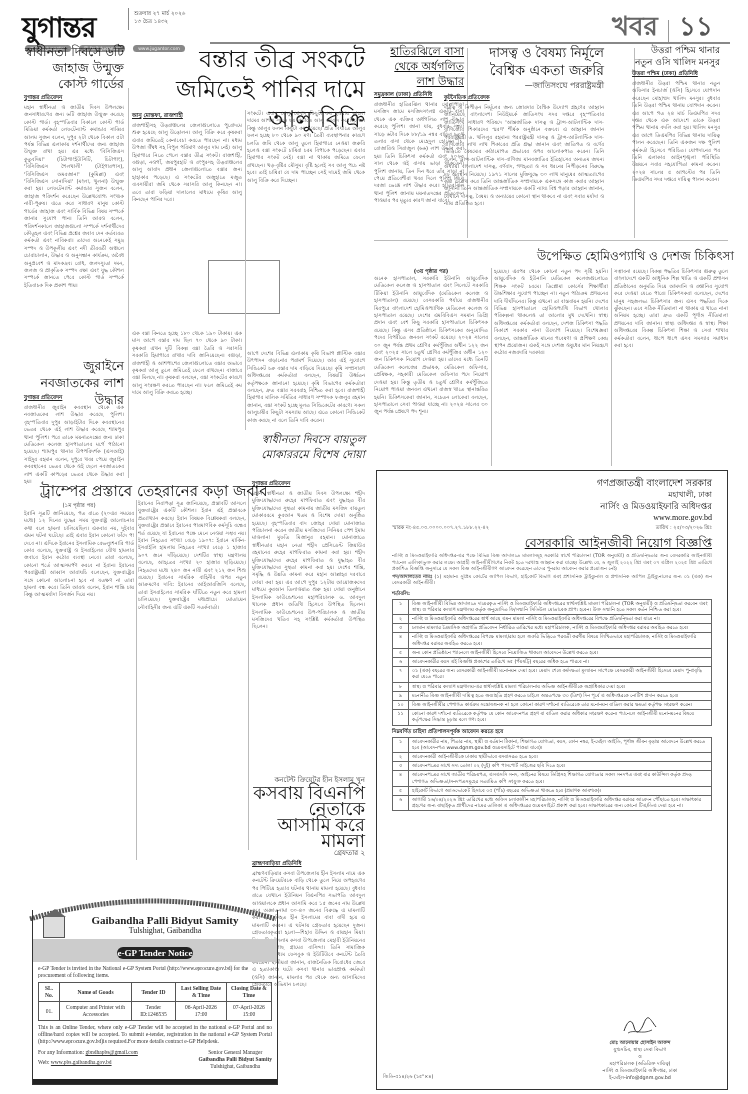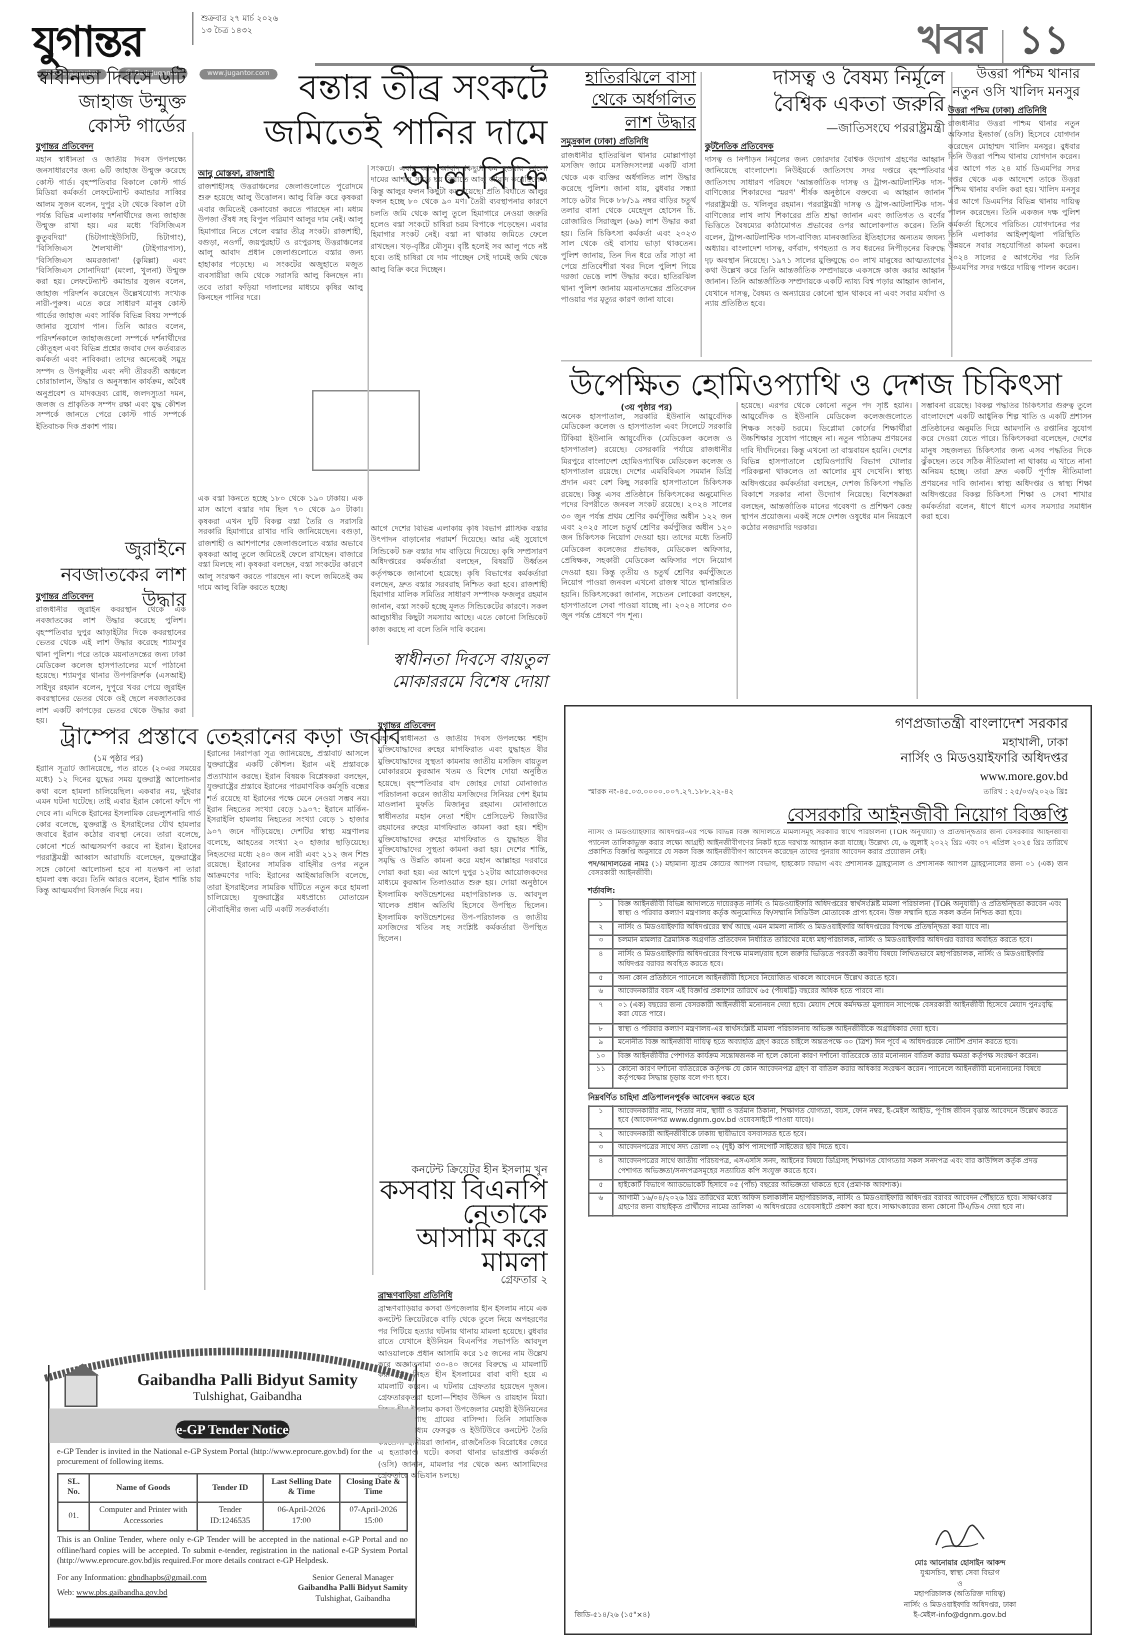--- a/index.html
+++ b/index.html
@@ -94,37 +94,37 @@
 <div class="abs body-text" style="left:138px;top:500px;width:108px;height:360px;">ইরানের নিরাপত্তা সূত্র জানিয়েছে, প্রস্তাবটি আসলে যুক্তরাষ্ট্রের একটি কৌশল। ইরান এই প্রস্তাবকে প্রত্যাখ্যান করছে। ইরান বিষয়ক বিশ্লেষকরা বলছেন, যুক্তরাষ্ট্রের প্রস্তাবে ইরানের পারমাণবিক কর্মসূচি বন্ধের শর্ত রয়েছে যা ইরানের পক্ষে মেনে নেওয়া সম্ভব নয়। ইরান নিহতের সংখ্যা বেড়ে ১৯০৭: ইরানে মার্কিন-ইসরাইলি হামলায় নিহতের সংখ্যা বেড়ে ১ হাজার ৯০৭ জনে দাঁড়িয়েছে। দেশটির স্বাস্থ্য মন্ত্রণালয় বলেছে, আহতের সংখ্যা ২০ হাজার ছাড়িয়েছে। নিহতদের মধ্যে ২৪০ জন নারী এবং ২১২ জন শিশু রয়েছে। ইরানের সামরিক বাহিনীর ওপর নতুন আক্রমণের দাবি: ইরানের আইআরজিসি বলেছে, তারা ইসরাইলের সামরিক ঘাঁটিতে নতুন করে হামলা চালিয়েছে। যুক্তরাষ্ট্রের মধ্যপ্রাচ্যে মোতায়েন নৌবাহিনীর জন্য এটি একটি সতর্কবার্তা।</div>
 <div class="vrule" style="left:136px;top:500px;height:360px;"></div>
 
 <div class="abs" style="left:374px;top:44px;width:90px;">
   <div class="hl" style="font-size:11px;line-height:15px;text-decoration:underline;">হাতিরঝিলে বাসা থেকে অর্ধগলিত লাশ উদ্ধার</div>
   <div class="byline">সমুদ্রকাল (ঢাকা) প্রতিনিধি</div>
   <div class="body-text" style="height:148px;">রাজধানীর হাতিরঝিল থানার মোল্লাপাড়া মসজিদ জামে মসজিদসংলগ্ন একটি বাসা থেকে এক ব্যক্তির অর্ধগলিত লাশ উদ্ধার করেছে পুলিশ। জানা যায়, বুধবার সন্ধ্যা সাড়ে ৬টার দিকে ৮৮/১৯ নম্বর বাড়ির চতুর্থ তলার বাসা থেকে মেহেদুল হোসেন চি. রোজারিও সিরাজুল (৬৬) লাশ উদ্ধার করা হয়। তিনি চিকিৎসা কর্মকর্তা এবং ২০২৩ সাল থেকে ওই বাসায় ভাড়া থাকতেন। পুলিশ জানায়, তিন দিন ধরে তাঁর সাড়া না পেয়ে প্রতিবেশীরা খবর দিলে পুলিশ গিয়ে দরজা ভেঙে লাশ উদ্ধার করে। হাতিরঝিল থানা পুলিশ জানায় ময়নাতদন্তের প্রতিবেদন পাওয়ার পর মৃত্যুর কারণ জানা যাবে।</div>
 </div>
 <div class="vrule" style="left:467px;top:48px;height:190px;"></div>
 
-<div class="abs" style="left:470px;top:44px;width:160px;">
+<div class="abs" style="left:444px;top:44px;width:160px;">
   <div class="hl" style="font-size:13px;line-height:17px;">দাসত্ব ও বৈষম্য নির্মূলে</div>
   <div class="hl" style="font-size:14px;line-height:18px;">বৈশ্বিক একতা জরুরি</div>
   <div style="text-align:right;font-size:8px;color:#333;font-family:'DejaVu Sans',sans-serif;">—জাতিসংঘে পররাষ্ট্রমন্ত্রী</div>
   <div class="byline">কূটনৈতিক প্রতিবেদক</div>
   <div class="body-text" style="height:105px;">দাসত্ব ও নিপীড়ন নির্মূলের জন্য জোরদার বৈশ্বিক উদ্যোগ গ্রহণের আহ্বান জানিয়েছে বাংলাদেশ। নিউইয়র্কে জাতিসংঘ সদর দপ্তরে বৃহস্পতিবার জাতিসংঘ সাধারণ পরিষদে 'আন্তর্জাতিক দাসত্ব ও ট্রান্স-আটলান্টিক দাস-বাণিজ্যের শিকারদের স্মরণ' শীর্ষক অনুষ্ঠানে বক্তব্যে এ আহ্বান জানান পররাষ্ট্রমন্ত্রী ড. খলিলুর রহমান। পররাষ্ট্রমন্ত্রী দাসত্ব ও ট্রান্স-আটলান্টিক দাস-বাণিজ্যের লাখ লাখ শিকারের প্রতি শ্রদ্ধা জানান এবং জাতিগত ও বর্ণের ভিত্তিতে বৈষম্যের কাঠামোগত প্রভাবের ওপর আলোকপাত করেন। তিনি বলেন, ট্রান্স-আটলান্টিক দাস-বাণিজ্য মানবজাতির ইতিহাসের অন্যতম জঘন্য অধ্যায়। বাংলাদেশ দাসত্ব, বর্ণবাদ, গণহত্যা ও সব ধরনের নিপীড়নের বিরুদ্ধে দৃঢ় অবস্থান নিয়েছে। ১৯৭১ সালের মুক্তিযুদ্ধে ৩০ লাখ মানুষের আত্মত্যাগের কথা উল্লেখ করে তিনি আন্তর্জাতিক সম্প্রদায়কে একসঙ্গে কাজ করার আহ্বান জানান। তিনি আন্তর্জাতিক সম্প্রদায়কে একটি ন্যায্য বিশ্ব গড়ার আহ্বান জানান, যেখানে দাসত্ব, বৈষম্য ও অন্যায়ের কোনো স্থান থাকবে না এবং সবার মর্যাদা ও ন্যায় প্রতিষ্ঠিত হবে।</div>
 </div>
 <div class="vrule" style="left:634px;top:48px;height:190px;"></div>
 
 <div class="abs" style="left:632px;top:44px;width:88px;">
   <div class="hl" style="font-size:9px;line-height:12px;">উত্তরা পশ্চিম থানার নতুন ওসি খালিদ মনসুর</div>
   <div class="byline">উত্তরা পশ্চিম (ঢাকা) প্রতিনিধি</div>
   <div class="body-text" style="height:142px;">রাজধানীর উত্তরা পশ্চিম থানার নতুন অফিসার ইনচার্জ (ওসি) হিসেবে যোগদান করেছেন মোহাম্মদ খালিদ মনসুর। বুধবার তিনি উত্তরা পশ্চিম থানায় যোগদান করেন। এর আগে গত ২৪ মার্চ ডিএমপির সদর দপ্তর থেকে এক আদেশে তাকে উত্তরা পশ্চিম থানায় বদলি করা হয়। খালিদ মনসুর এর আগে ডিএমপির বিভিন্ন থানায় দায়িত্ব পালন করেছেন। তিনি একজন দক্ষ পুলিশ কর্মকর্তা হিসেবে পরিচিত। যোগদানের পর তিনি এলাকার আইনশৃঙ্খলা পরিস্থিতি উন্নয়নে সবার সহযোগিতা কামনা করেন। ২০২৪ সালের ৫ আগস্টের পর তিনি ডিএমপির সদর দপ্তরে দায়িত্ব পালন করেন।</div>
 </div>
 
 <div class="hrule" style="left:374px;top:240px;width:354px;border-top:1px solid #bbb;"></div>
-<div class="hl abs" style="left:354px;top:246px;width:354px;font-size:20px;line-height:20px;">উপেক্ষিত হোমিওপ্যাথি ও দেশজ চিকিৎসা</div>
+<div class="hl abs" style="left:380px;top:246px;width:354px;font-size:12px;line-height:20px;">উপেক্ষিত হোমিওপ্যাথি ও দেশজ চিকিৎসা</div>
 <div class="abs" style="left:374px;top:268px;width:114px;text-align:center;font-size:5.5px;font-weight:bold;font-family:'DejaVu Sans',sans-serif;">(৩য় পৃষ্ঠার পর)</div>
 <div class="abs body-text" style="left:374px;top:275px;width:114px;height:190px;">অনেক হাসপাতাল, সরকারি ইউনানি আয়ুর্বেদিক মেডিকেল কলেজ ও হাসপাতাল এবং সিলেটে সরকারি টিকিয়া ইউনানি আয়ুর্বেদিক (মেডিকেল কলেজ ও হাসপাতাল) রয়েছে। বেসরকারি পর্যায়ে রাজধানীর মিরপুরে বাংলাদেশ হোমিওপ্যাথিক মেডিকেল কলেজ ও হাসপাতাল রয়েছে। দেশের এমবিবিএস সমমান ডিগ্রি প্রদান এবং বেশ কিছু সরকারি হাসপাতালে চিকিৎসক রয়েছে। কিন্তু এসব প্রতিষ্ঠানে চিকিৎসকের অনুমোদিত পদের বিপরীতে জনবল সংকট রয়েছে। ২০২৪ সালের ৩০ জুন পর্যন্ত প্রথম শ্রেণির কর্মপুঁজির অধীন ১২২ জন এবং ২০২৫ সালে চতুর্থ শ্রেণির কর্মপুঁজির অধীন ১২০ জন চিকিৎসক নিয়োগ দেওয়া হয়। তাদের মধ্যে তিনটি মেডিকেল কলেজের প্রভাষক, মেডিকেল অফিসার, প্রেষিক্ষক, সহকারী মেডিকেল অফিসার পদে নিয়োগ দেওয়া হয়। কিন্তু তৃতীয় ও চতুর্থ শ্রেণির কর্মপুঁজিতে নিয়োগ পাওয়া জনবল এখনো রাজস্ব খাতে স্থানান্তরিত হয়নি। চিকিৎসকেরা জানান, সচেতন লোকেরা বলছেন, হাসপাতালে সেবা পাওয়া যাচ্ছে না। ২০২৪ সালের ৩০ জুন পর্যন্ত প্রেষণে পদ শূন্য।</div>
 <div class="abs body-text" style="left:494px;top:268px;width:114px;height:198px;">হয়েছে। এরপর থেকে কোনো নতুন পদ সৃষ্টি হয়নি। আয়ুর্বেদিক ও ইউনানি মেডিকেল কলেজগুলোতে শিক্ষক সংকট চরমে। ডিপ্লোমা কোর্সের শিক্ষার্থীরা উচ্চশিক্ষার সুযোগ পাচ্ছেন না। নতুন পাঠ্যক্রম প্রণয়নের দাবি দীর্ঘদিনের। কিন্তু এখনো তা বাস্তবায়ন হয়নি। দেশের বিভিন্ন হাসপাতালে হোমিওপ্যাথি বিভাগ খোলার পরিকল্পনা থাকলেও তা আলোর মুখ দেখেনি। স্বাস্থ্য অধিদপ্তরের কর্মকর্তারা বলছেন, দেশজ চিকিৎসা পদ্ধতি বিকাশে সরকার নানা উদ্যোগ নিয়েছে। বিশেষজ্ঞরা বলছেন, আন্তর্জাতিক মানের গবেষণা ও প্রশিক্ষণ কেন্দ্র স্থাপন প্রয়োজন। একই সঙ্গে দেশজ ওষুধের মান নিয়ন্ত্রণে কঠোর নজরদারি দরকার।</div>
 <div class="abs body-text" style="left:614px;top:268px;width:114px;height:198px;">সম্ভাবনা রয়েছে। বিকল্প পদ্ধতির চিকিৎসার গুরুত্ব তুলে বাংলাদেশে একটি আধুনিক শিল্প খাতি ও একটি প্রশাসন প্রতিষ্ঠানের অনুমতি দিয়ে আমদানি ও রপ্তানির সুযোগ করে দেওয়া যেতে পারে। চিকিৎসকরা বলেছেন, দেশের মানুষ সহজলভ্য চিকিৎসার জন্য এসব পদ্ধতির দিকে ঝুঁকছেন। তবে সঠিক নীতিমালা না থাকায় এ খাতে নানা অনিয়ম হচ্ছে। তারা দ্রুত একটি পূর্ণাঙ্গ নীতিমালা প্রণয়নের দাবি জানান। স্বাস্থ্য অধিদপ্তর ও স্বাস্থ্য শিক্ষা অধিদপ্তরের বিকল্প চিকিৎসা শিক্ষা ও সেবা শাখার কর্মকর্তারা বলেন, ধাপে ধাপে এসব সমস্যার সমাধান করা হবে।</div>
 <div class="vrule" style="left:491px;top:268px;height:198px;"></div>
 <div class="vrule" style="left:611px;top:268px;height:198px;"></div>
 
 <div class="abs boxed" style="left:376px;top:470px;width:352px;height:620px;padding:3px 15px;">
   <div class="hl" style="font-size:9.5px;line-height:13px;margin-top:2px;">গণপ্রজাতন্ত্রী বাংলাদেশ সরকার</div>
   <div class="hl" style="font-size:7.5px;line-height:11px;">মহাখালী, ঢাকা</div>

